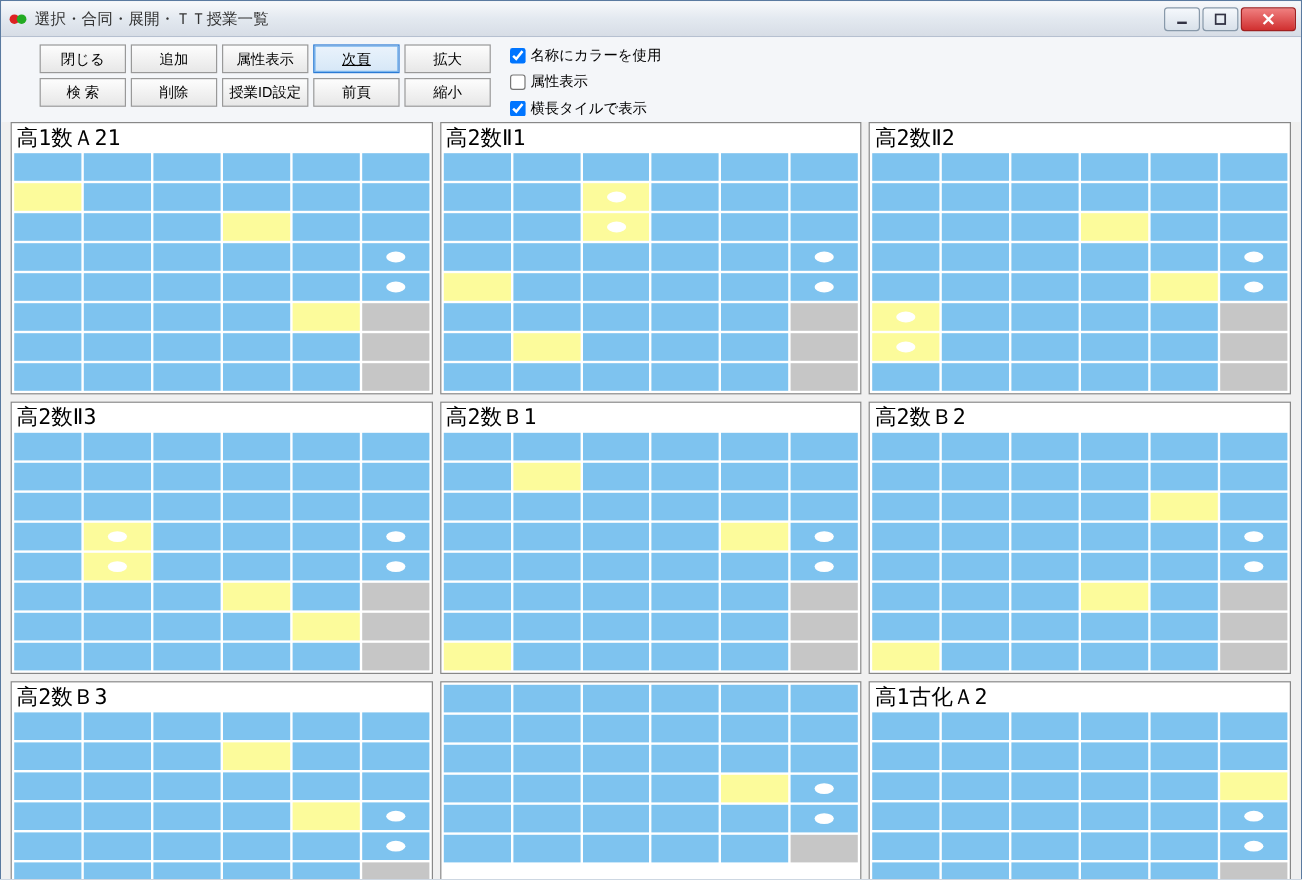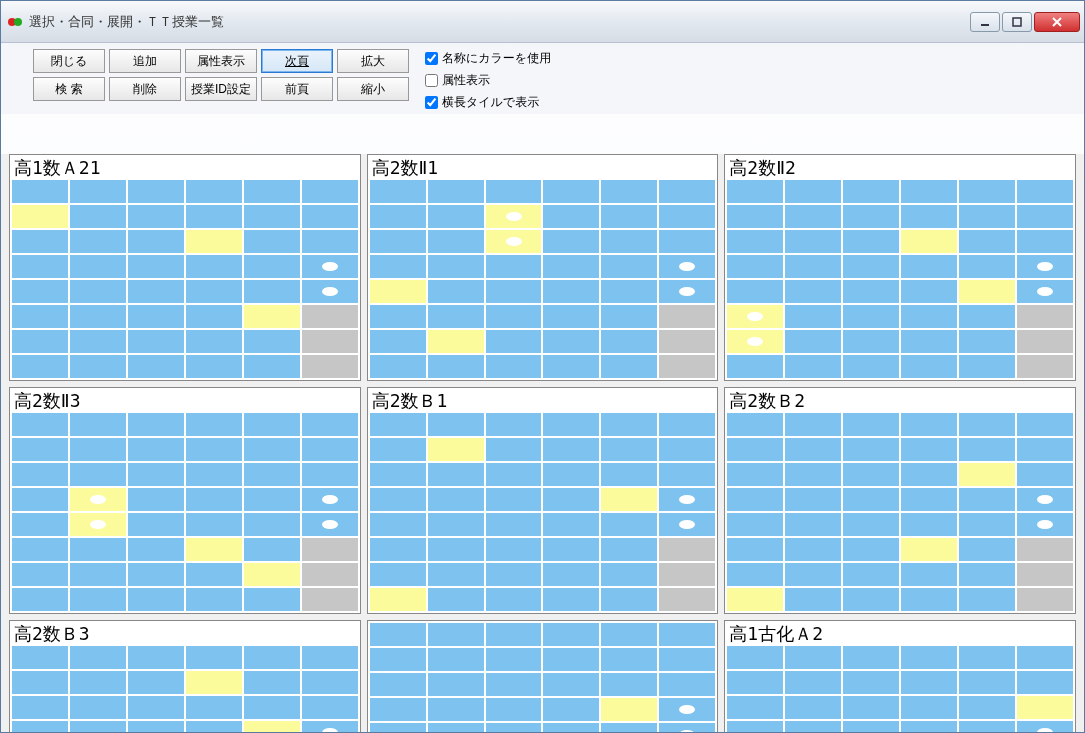--- a/index.html
+++ b/index.html
@@ -16,21 +16,21 @@
     }
     .window {
       border: 1px solid #5a7aa0;
       width: 100%;
       height: 100%;
       display: flex;
       flex-direction: column;
       background: linear-gradient(to bottom, #fff 0, #eef2f7 100%);
     }
     .titlebar {
-      height: 42px;
+      height: 30px;
       background: linear-gradient(to bottom, #f8f9fb 0%, #e3e9f0 50%, #d7dde6 100%);
       display: flex;
       align-items: center;
       padding: 0 0 0 6px;
       border-bottom: 1px solid #b6c0d0;
     }
     .titlebar .app-icon {
       width: 16px;
       height: 16px;
       margin-right: 6px;
@@ -102,21 +102,20 @@
       gap: 4px;
       font-size: 12px;
       height: 16px;
     }
     .chk input { margin: 0; }
     .content {
       flex: 1;
       padding: 0 8px 8px 8px;
       overflow: auto;
       background: #f0f0f0;
-      margin-top: 40px;
     }
     .cards {
       display: grid;
       grid-template-columns: repeat(3, 1fr);
       gap: 6px;
     }
     .card {
       border: 1px solid #888;
       background: #fff;
       padding: 2px;

